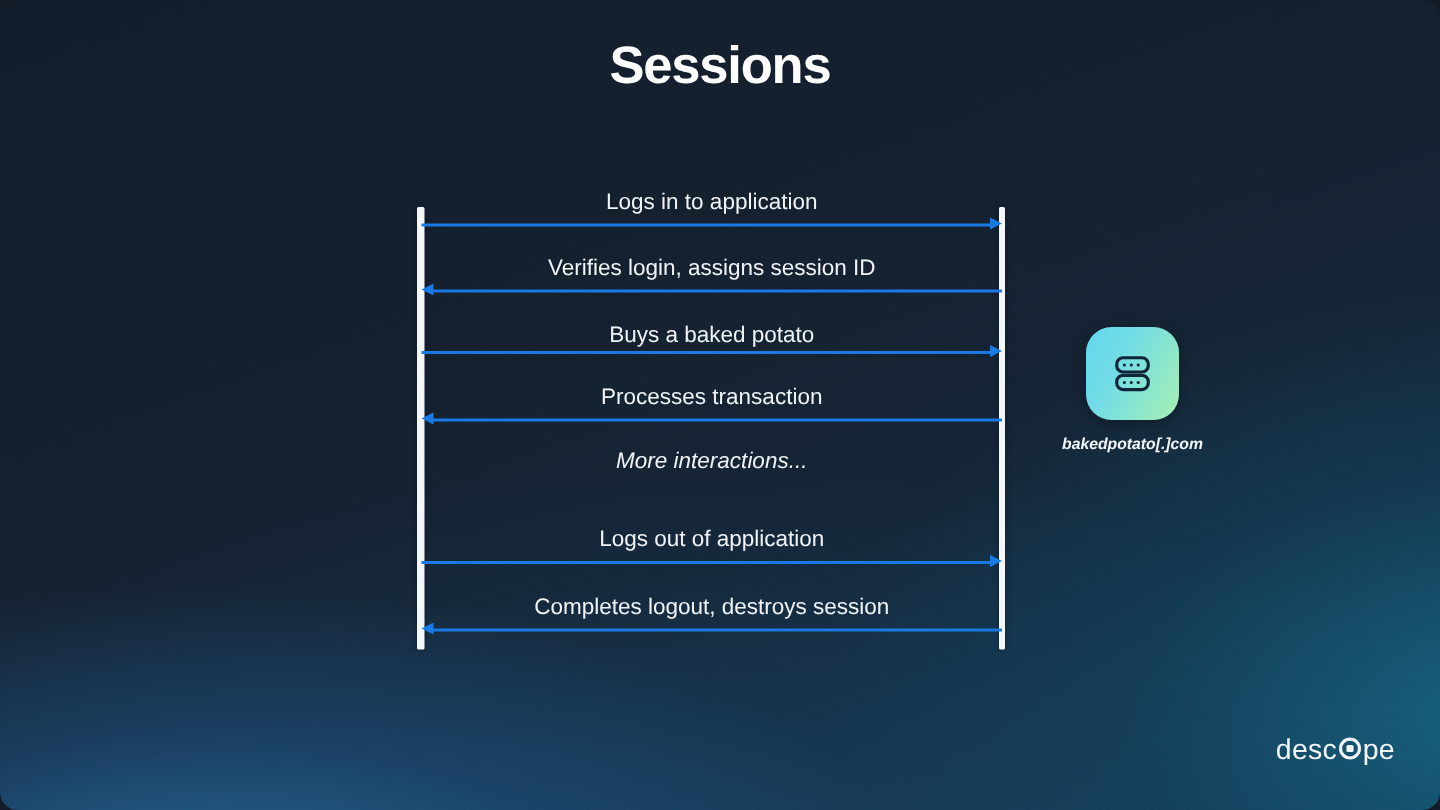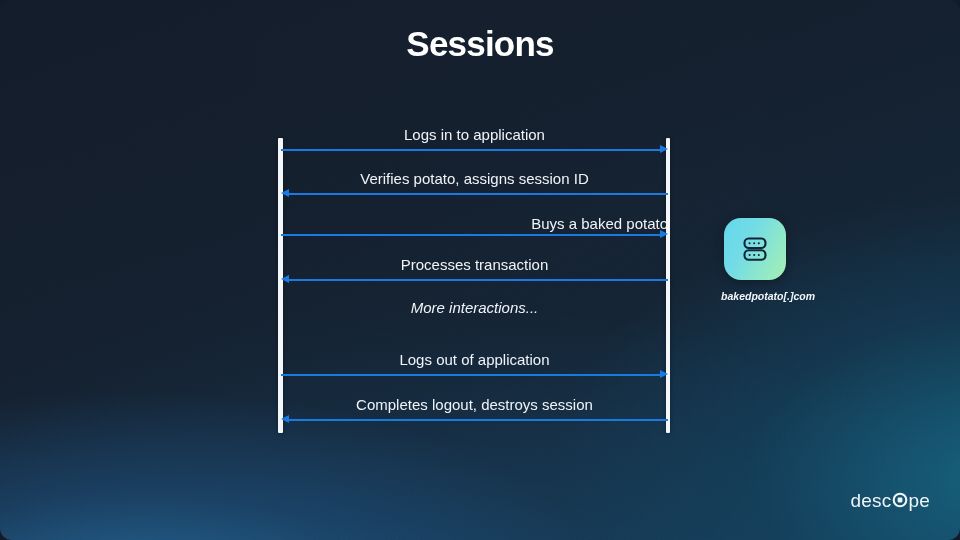--- a/index.html
+++ b/index.html
@@ -49,21 +49,21 @@
   .actor-icon {
     width:62px; height:62px; margin:22px auto 0;
     border-radius:17px;
     background:linear-gradient(118deg,#63d7ee 0%,#73dce5 38%,#8fe8c8 72%,#a9eeb4 100%);
     display:flex; align-items:center; justify-content:center;
     box-shadow:0 2px 10px rgba(0,0,0,.30);
   }
   .actor-caption {
     margin-top:10px;
     font-size:10.5px; font-style:italic; font-weight:bold;
-    color:#f2f6fa; white-space:nowrap;text-align:right;
+    color:#f2f6fa; white-space:nowrap;
   }
   #actor-user   { left:133px; top:196px; width:120px; }
   #actor-server { left:695px; top:196px; width:120px; }
 
   
   #seq { position:absolute; left:0; top:0; width:960px; height:540px;padding-left:32px; }
   .lifeline {
     position:absolute; top:138px; height:295px;
     background:#f4f7fa; border-radius:1px;
     box-shadow:0 0 4px rgba(0,0,0,.35);
@@ -133,26 +133,26 @@
 
   <div id="seq">
     <div class="lifeline" id="lifeline-user"></div>
     <div class="lifeline" id="lifeline-server"></div>
     <div id="msg-container">
         <div class="msg-label" style="top: 126px; left: 281px;">Logs in to application</div>
         <div class="arrow right" style="top: 145px; left: 281px;">
           <div class="shaft"></div>
           <div class="head"></div>
         </div>
-        <div class="msg-label" style="top: 170px; left: 281px;">Verifies potato, assigns session ID</div>
+        <div class="msg-label" style="top: 170px; left: 281px;">Verifies login, assigns session ID</div>
         <div class="arrow left" style="top: 189px; left: 281px;">
           <div class="shaft"></div>
           <div class="head"></div>
         </div>
-        <div class="msg-label" style="top: 215px; left: 281px; text-align: right;">Buys a baked potato</div>
+        <div class="msg-label" style="top: 215px; left: 281px;">Buys a baked potato</div>
         <div class="arrow right" style="top: 230px; left: 281px;">
           <div class="shaft"></div>
           <div class="head"></div>
         </div>
         <div class="msg-label" style="top: 256px; left: 281px;">Processes transaction</div>
         <div class="arrow left" style="top: 275px; left: 281px;">
           <div class="shaft"></div>
           <div class="head"></div>
         </div>
         <div class="msg-label italic" style="top: 299px; left: 281px;">More interactions...</div>

